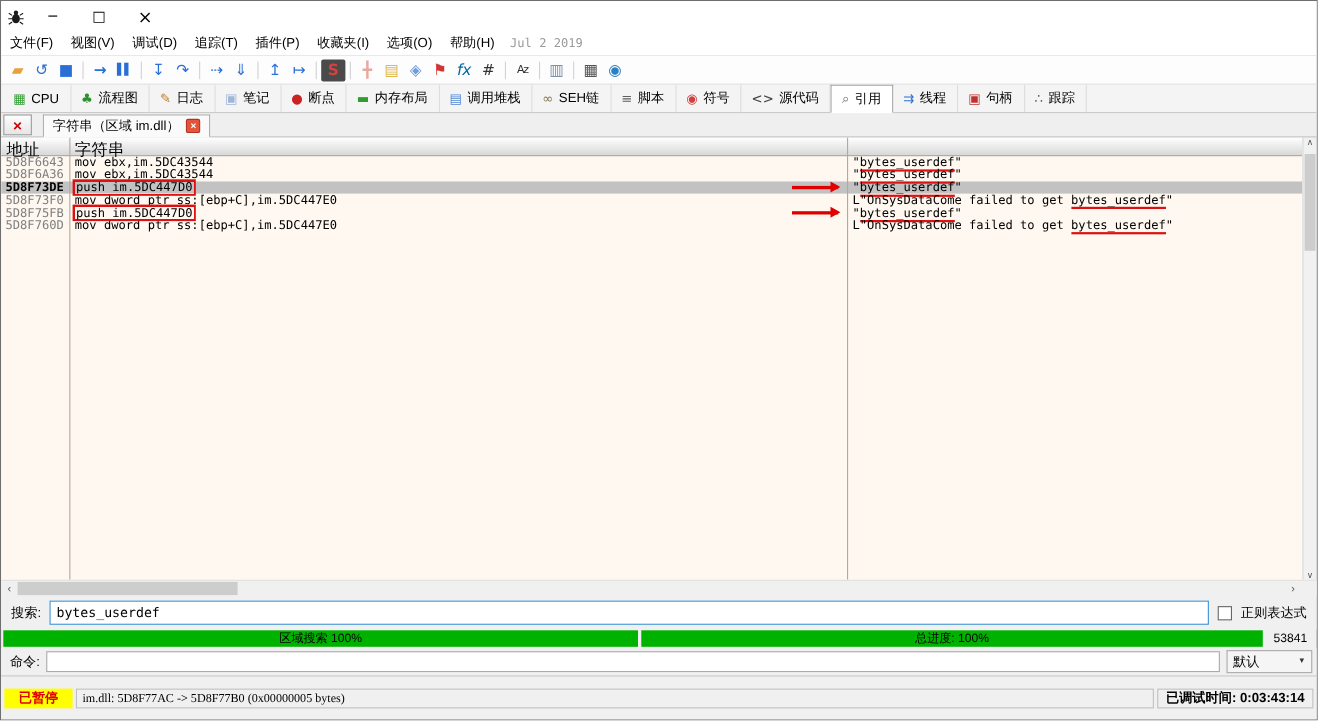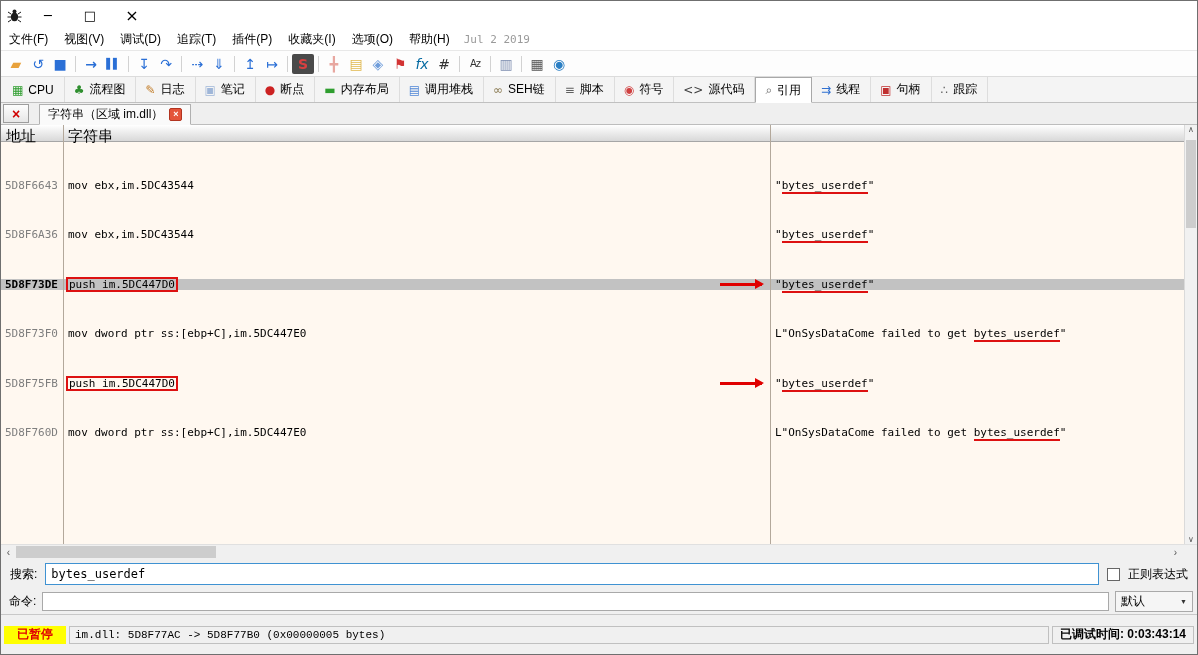--- a/index.html
+++ b/index.html
@@ -55,21 +55,21 @@
   .table-main { flex:1; display:flex; flex-direction:column; position:relative;
     background:#fff8f0; overflow:hidden; }
   .thead { height:17px; display:flex; background:linear-gradient(#ffffff,#d8d8d8);
     border-bottom:1px solid #a6a6a6; font-size:15px; flex:none;justify-content:space-between; }
   .th { padding:2px 0 0 5px; white-space:nowrap; }
   .th-addr { width:62px; }
   .th-disasm { width:707px; }
   .th-str { flex:1; }
   .col-line { position:absolute; top:0; bottom:0; width:1px; background:#b3a89b; z-index:3; }
   .tbody { font-family:"DejaVu Sans Mono","Liberation Mono",monospace; font-size:11px; flex:none; }
-  .trow { display:flex; height:11.4px; line-height:11.4px; white-space:nowrap;margin-top:38px; }
+  .trow { display:flex; height:11.4px; line-height:11.4px; white-space:nowrap; }
   .trow.selected { background:#c2c2c2; }
   .c-addr { width:62px; padding-left:4px; color:#7f7f7f; flex:none; }
   .trow.selected .c-addr { color:#000; font-weight:bold; }
   .c-disasm { width:707px; padding-left:5px; position:relative; flex:none; }
   .disasm-text { display:inline-block; }
   .disasm-text.red-box { position:relative; z-index:4; box-shadow:0 0 0 2px #dd1111; padding:0 1px; }
   .c-str { flex:1; padding-left:5px; }
   .red-underline { border-bottom:2px solid #dd1111; }
   .arrow-anno { position:absolute; right:8px; top:4px; width:42px; height:3px; background:#e00000; z-index:5; }
   .arrow-anno::after { content:""; position:absolute; right:-2px; top:-4px;
@@ -115,21 +115,21 @@
   .profile-dd { width:78px; height:21px; border:1px solid #a9a9a9; background:#f5f5f5;
     display:flex; align-items:center; justify-content:space-between; padding:0 5px; flex:none; }
   .dd-arrow { font-size:7px; color:#333; }
 
   
   .statusbar { height:40px; display:flex; align-items:center; gap:3px; padding:0 3px;
     background:#f0f0f0; border-top:1px solid #c8c8c8; flex:none; }
   .paused-badge { width:62px; height:18px; background:#ffff00; color:#e00000; font-weight:bold;
     display:flex; align-items:center; justify-content:center; flex:none; }
   .status-msg { flex:1; height:18px; border:1px solid #c0c0c0; display:flex; align-items:center;
-    padding:0 5px; font-family:Liberation Mono, monospace; font-size:11px;
+    padding:0 5px; font-family:Liberation Serif, serif; font-size:11px;
     white-space:nowrap; overflow:hidden; }
   .status-time { height:18px; border:1px solid #c0c0c0; display:flex; align-items:center;
     padding:0 7px; font-weight:bold; white-space:nowrap; flex:none; }
 </style>
 </head>
 <body>
 
 <div class="window">
 
   <div class="titlebar">
@@ -329,20 +329,25 @@
     <div class="hs-corner"></div>
   </div>
 
   <div class="searchrow">
     <label class="fieldlabel">搜索:</label>
     <input class="search-input" type="text" value="bytes_userdef" style="">
     <input class="regex-box" type="checkbox" style="">
     <span class="regex-label">正则表达式</span>
   </div>
 
+  <div class="progressrow">
+    <div class="pbar region">区域搜索 100%</div>
+    <div class="pbar total">总进度: 100%</div>
+    <div class="pcount">53841</div>
+  </div>
 
   <div class="commandrow">
     <label class="fieldlabel">命令:</label>
     <input class="command-input" type="text" value="" style="">
     <div class="profile-dd">
       <span>默认</span>
       <span class="dd-arrow">▼</span>
     </div>
   </div>
 

